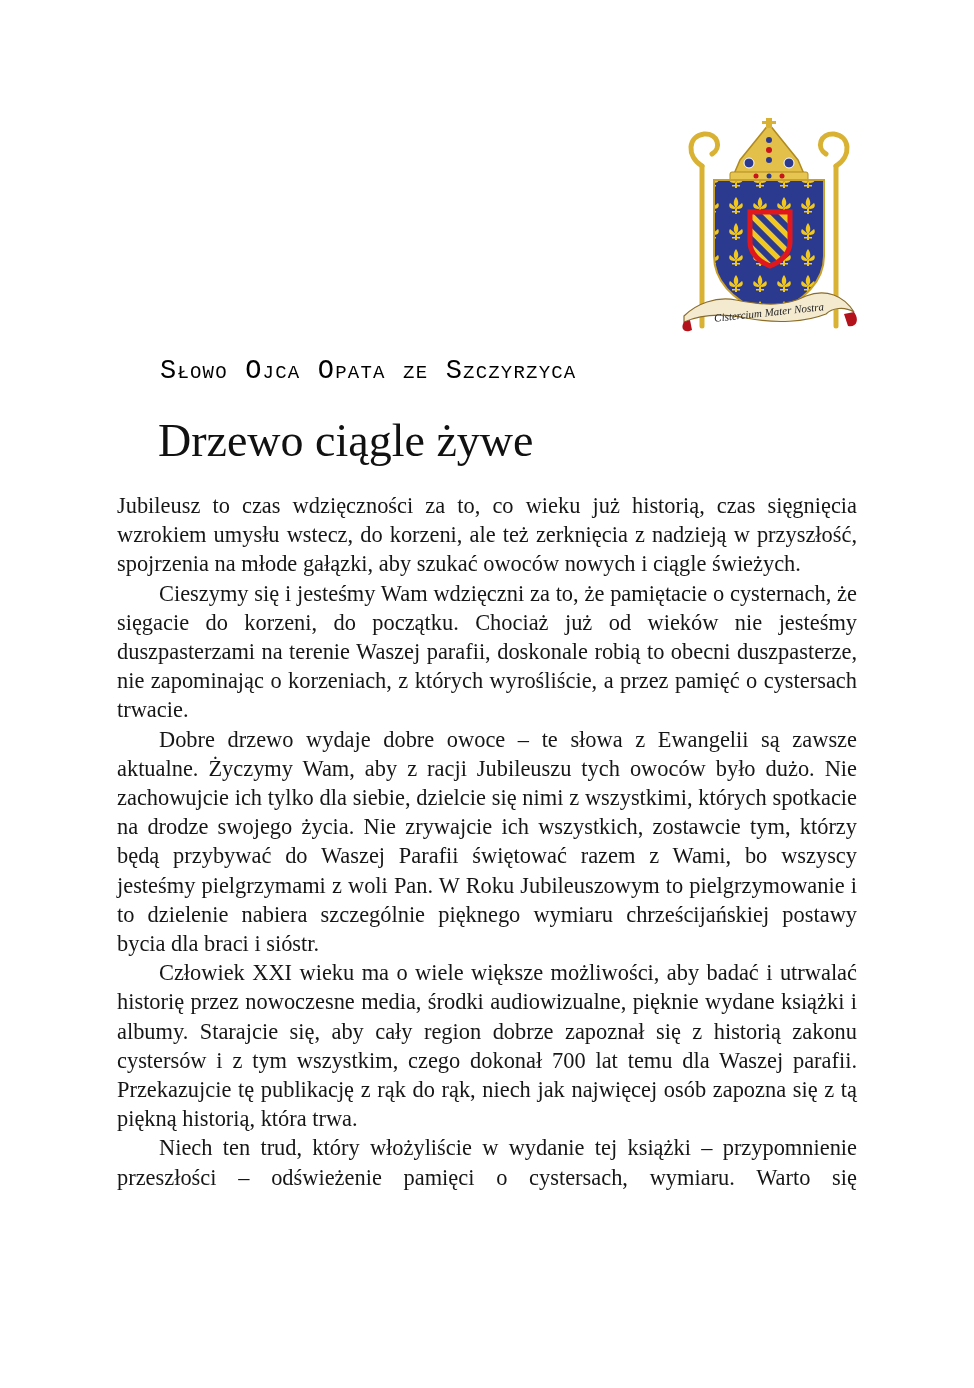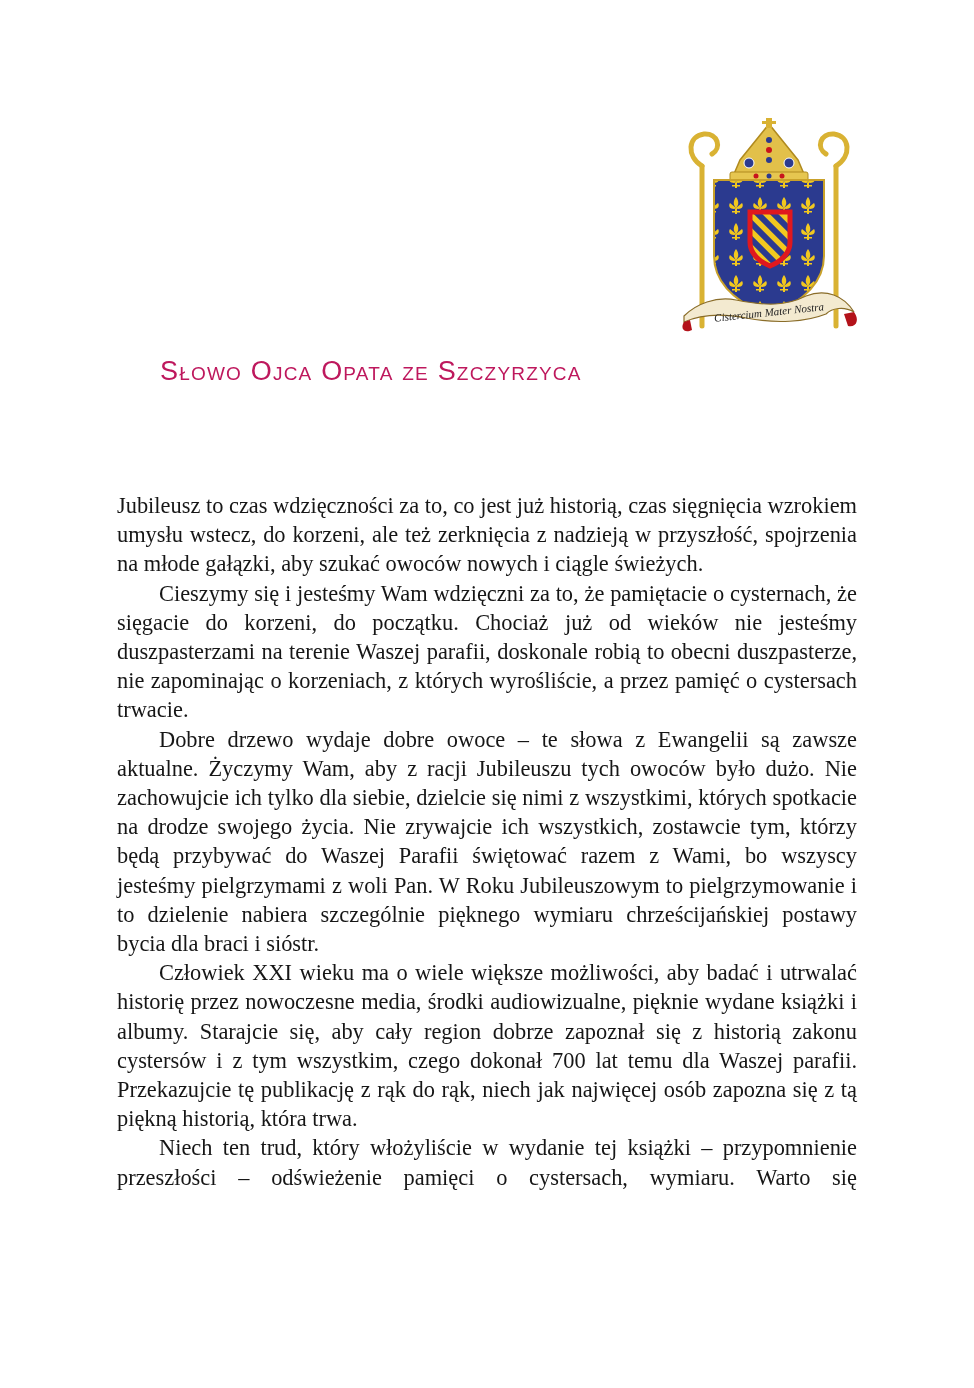--- a/index.html
+++ b/index.html
@@ -1,22 +1,22 @@
 <!DOCTYPE html>
 <html><head>
 <meta charset="utf-8">
 <style>
   html, body { margin: 0; padding: 0; background: #ffffff; }
   body { width: 974px; height: 1388px; position: relative; overflow: hidden; }
   .page { position: absolute; left: 0; top: 0; width: 974px; height: 1388px; background: #fff; }
   .crest { position: absolute; left: 676px; top: 116px; width: 186px; height: 222px; }
   .section-label {
     position: absolute; left: 160px; top: 356px;
-    font-family: Liberation Sans, sans-serif;
-    font-size: 27px; letter-spacing: 1.2px; color: #be185d;
+    font-family: Liberation Mono, monospace;
+    font-size: 27px; letter-spacing: 1.2px; color: #000000;
     font-variant: small-caps; white-space: nowrap;
   }
   .title {
     position: absolute; left: 158px; top: 414px;
     font-family: "Liberation Serif", "DejaVu Serif", serif;
     font-size: 46px; color: #111; white-space: nowrap;
   }
   .body-text {
     position: absolute; left: 117px; top: 491px; width: 740px;
     font-family: "Liberation Serif", "DejaVu Serif", serif;
@@ -74,22 +74,23 @@
     </g>
     <path d="M74 96 L114 96 L114 126 C114 138 104 146 94 150 C84 146 74 138 74 126 Z" fill="none" stroke="#e0181e" stroke-width="5"></path>
 
     <path d="M8 200 C20 188 40 180 60 184 C90 190 110 190 130 180 C150 172 168 180 178 196 C168 190 156 192 150 198 C130 206 100 208 70 202 C45 197 26 198 8 206 Z" fill="#f3ead0" stroke="#8a6d2a" stroke-width="1.2"></path>
     <path d="M8 206 C4 212 8 218 16 214 L14 204 Z" fill="#b3121a"></path>
     <path d="M178 196 C184 204 180 212 172 210 L168 198 Z" fill="#b3121a"></path>
     <text x="93" y="200" text-anchor="middle" font-family="Liberation Serif, serif" font-size="11" font-style="italic" fill="#222" transform="rotate(-6 93 196)">Cistercium Mater Nostra</text>
   </svg>
 
   <div class="section-label">Słowo Ojca Opata ze Szczyrzyca</div>
+  <div class="title">Drzewo ciągle żywe</div>
 
   <div class="body-text">
-    <p class="first">Jubileusz to czas wdzięczności za to, co jest już historią, czas sięgnięcia wzrokiem umysłu wstecz, do korzeni, ale też zerknięcia z nadzieją w przyszłość, spojrzenia na młode gałązki, aby szukać owoców nowych i ciągle świeżych.</p>
+    <p class="first">Jubileusz to czas wdzięczności za to, co wieku już historią, czas sięgnięcia wzrokiem umysłu wstecz, do korzeni, ale też zerknięcia z nadzieją w przyszłość, spojrzenia na młode gałązki, aby szukać owoców nowych i ciągle świeżych.</p>
     <p>Cieszymy się i jesteśmy Wam wdzięczni za to, że pamiętacie o cysternach, że sięgacie do korzeni, do początku. Chociaż już od wieków nie jesteśmy duszpasterzami na terenie Waszej parafii, doskonale robią to obecni duszpasterze, nie zapominając o korzeniach, z których wyrośliście, a przez pamięć o cystersach trwacie.</p>
     <p>Dobre drzewo wydaje dobre owoce – te słowa z Ewangelii są zawsze aktualne. Życzymy Wam, aby z racji Jubileuszu tych owoców było dużo. Nie zachowujcie ich tylko dla siebie, dzielcie się nimi z wszystkimi, których spotkacie na drodze swojego życia. Nie zrywajcie ich wszystkich, zostawcie tym, którzy będą przybywać do Waszej Parafii świętować razem z Wami, bo wszyscy jesteśmy pielgrzymami z woli Pan. W Roku Jubileuszowym to pielgrzymowanie i to dzielenie nabiera szczególnie pięknego wymiaru chrześcijańskiej postawy bycia dla braci i sióstr.</p>
     <p>Człowiek XXI wieku ma o wiele większe możliwości, aby badać i utrwalać historię przez nowoczesne media, środki audiowizualne, pięknie wydane książki i albumy. Starajcie się, aby cały region dobrze zapoznał się z historią zakonu cystersów i z tym wszystkim, czego dokonał 700 lat temu dla Waszej parafii. Przekazujcie tę publikację z rąk do rąk, niech jak najwięcej osób zapozna się z tą piękną historią, która trwa.</p>
     <p class="last">Niech ten trud, który włożyliście w wydanie tej książki – przypomnienie przeszłości – odświeżenie pamięci o cystersach, wymiaru. Warto się</p>
   </div>
 
 </div>
 
 </body></html>

